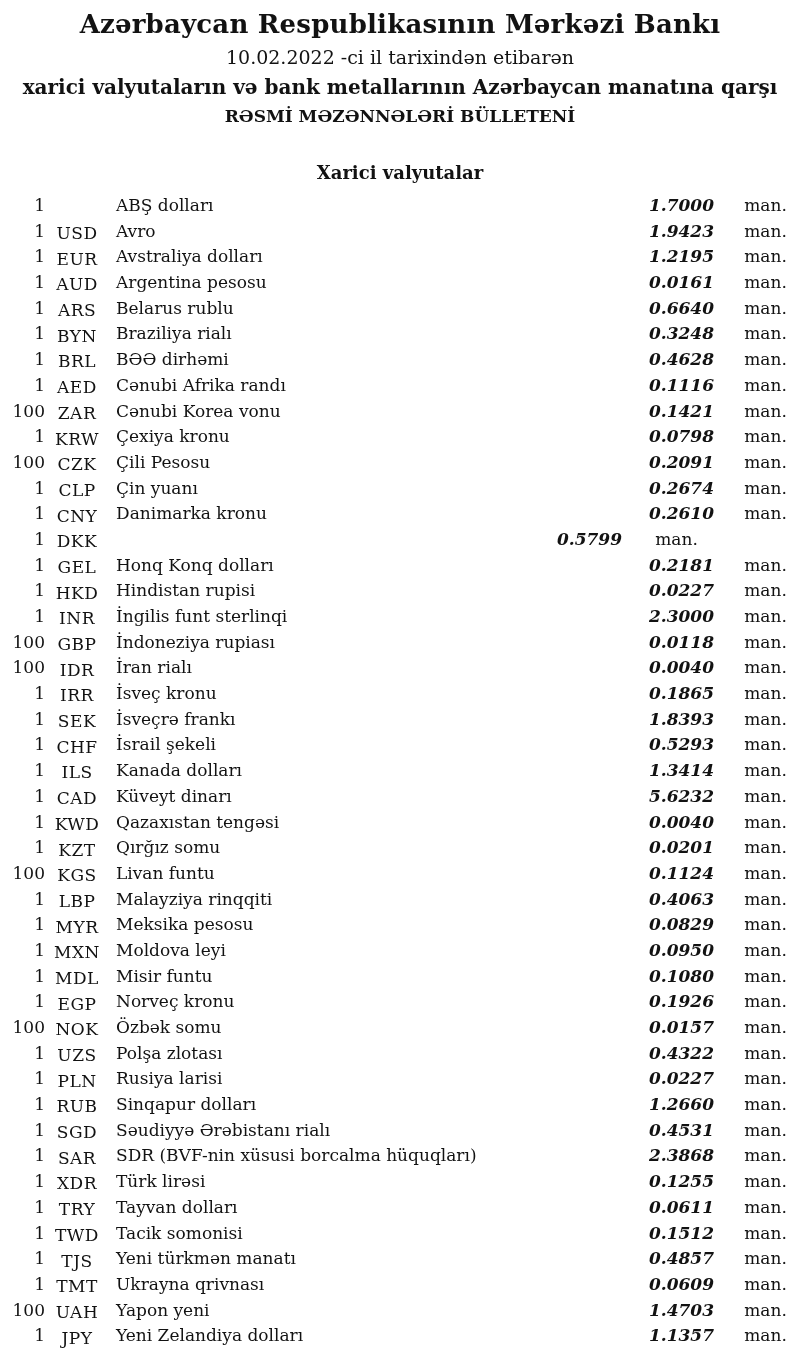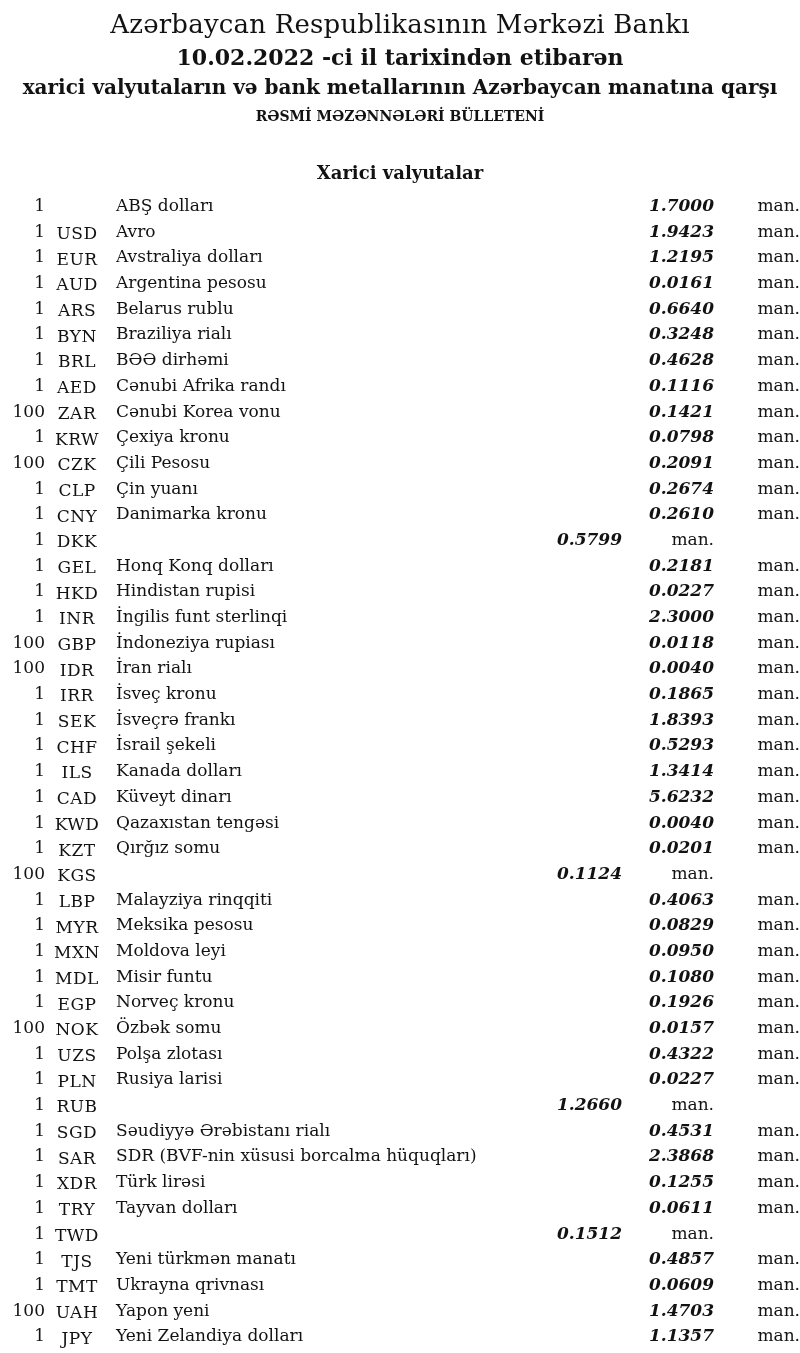--- a/index.html
+++ b/index.html
@@ -16,36 +16,36 @@
   }
   .page {
     width: 800px;
     height: 1353px;
     box-sizing: border-box;
     padding-top: 6px;
   }
   .header { text-align: center; }
   .title {
     font-size: 26px;
-    font-weight: normal;
+    font-weight: bold;
     line-height: 36px;
     letter-spacing: 0.2px;
   }
   .date-line {
-    font-size: 22px;
-    font-weight: bold;
+    font-size: 19px;
+    font-weight: normal;
     line-height: 30px;
   }
   .subtitle {
     font-size: 20px;
     font-weight: bold;
     line-height: 30px;
   }
   .bulletin-line {
-    font-size: 14px;
+    font-size: 17px;
     font-weight: bold;
     line-height: 28px;
   }
   .section-title {
     margin-top: 30px;
     text-align: center;
     font-size: 18px;
     font-weight: bold;
     line-height: 26px;
   }
@@ -72,21 +72,21 @@
     text-align: left;
     padding-left: 7px;
     overflow: hidden;
   }
   .rate {
     text-align: right;
     font-weight: bold;
     font-style: italic;
   }
   .unit {
-    text-align: right;
+    text-align: center;
     padding-left: 17px;
   }
 </style>
 </head>
 <body>
 
 <div class="page">
   <div class="header">
     <div class="title">Azərbaycan Respublikasının Mərkəzi Bankı</div>
     <div class="date-line">10.02.2022 -ci il tarixindən etibarən</div>
@@ -300,20 +300,21 @@
     <span class="qty">1</span>
     <span class="code">KGS</span>
     <span class="name">Qırğız somu</span>
     <span class="rate">0.0201</span>
     <span class="unit">man.</span>
   </div>
 
   <div class="row">
     <span class="qty">100</span>
     <span class="code">LBP</span>
+    <span class="name">Livan funtu</span>
     <span class="rate">0.1124</span>
     <span class="unit">man.</span>
   </div>
 
   <div class="row">
     <span class="qty">1</span>
     <span class="code">MYR</span>
     <span class="name">Malayziya rinqqiti</span>
     <span class="rate">0.4063</span>
     <span class="unit">man.</span>
@@ -371,20 +372,21 @@
     <span class="qty">1</span>
     <span class="code">RUB</span>
     <span class="name">Rusiya larisi</span>
     <span class="rate">0.0227</span>
     <span class="unit">man.</span>
   </div>
 
   <div class="row">
     <span class="qty">1</span>
     <span class="code">SGD</span>
+    <span class="name">Sinqapur dolları</span>
     <span class="rate">1.2660</span>
     <span class="unit">man.</span>
   </div>
 
   <div class="row">
     <span class="qty">1</span>
     <span class="code">SAR</span>
     <span class="name">Səudiyyə Ərəbistanı rialı</span>
     <span class="rate">0.4531</span>
     <span class="unit">man.</span>
@@ -410,20 +412,21 @@
     <span class="qty">1</span>
     <span class="code">TWD</span>
     <span class="name">Tayvan dolları</span>
     <span class="rate">0.0611</span>
     <span class="unit">man.</span>
   </div>
 
   <div class="row">
     <span class="qty">1</span>
     <span class="code">TJS</span>
+    <span class="name">Tacik somonisi</span>
     <span class="rate">0.1512</span>
     <span class="unit">man.</span>
   </div>
 
   <div class="row">
     <span class="qty">1</span>
     <span class="code">TMT</span>
     <span class="name">Yeni türkmən manatı</span>
     <span class="rate">0.4857</span>
     <span class="unit">man.</span>

